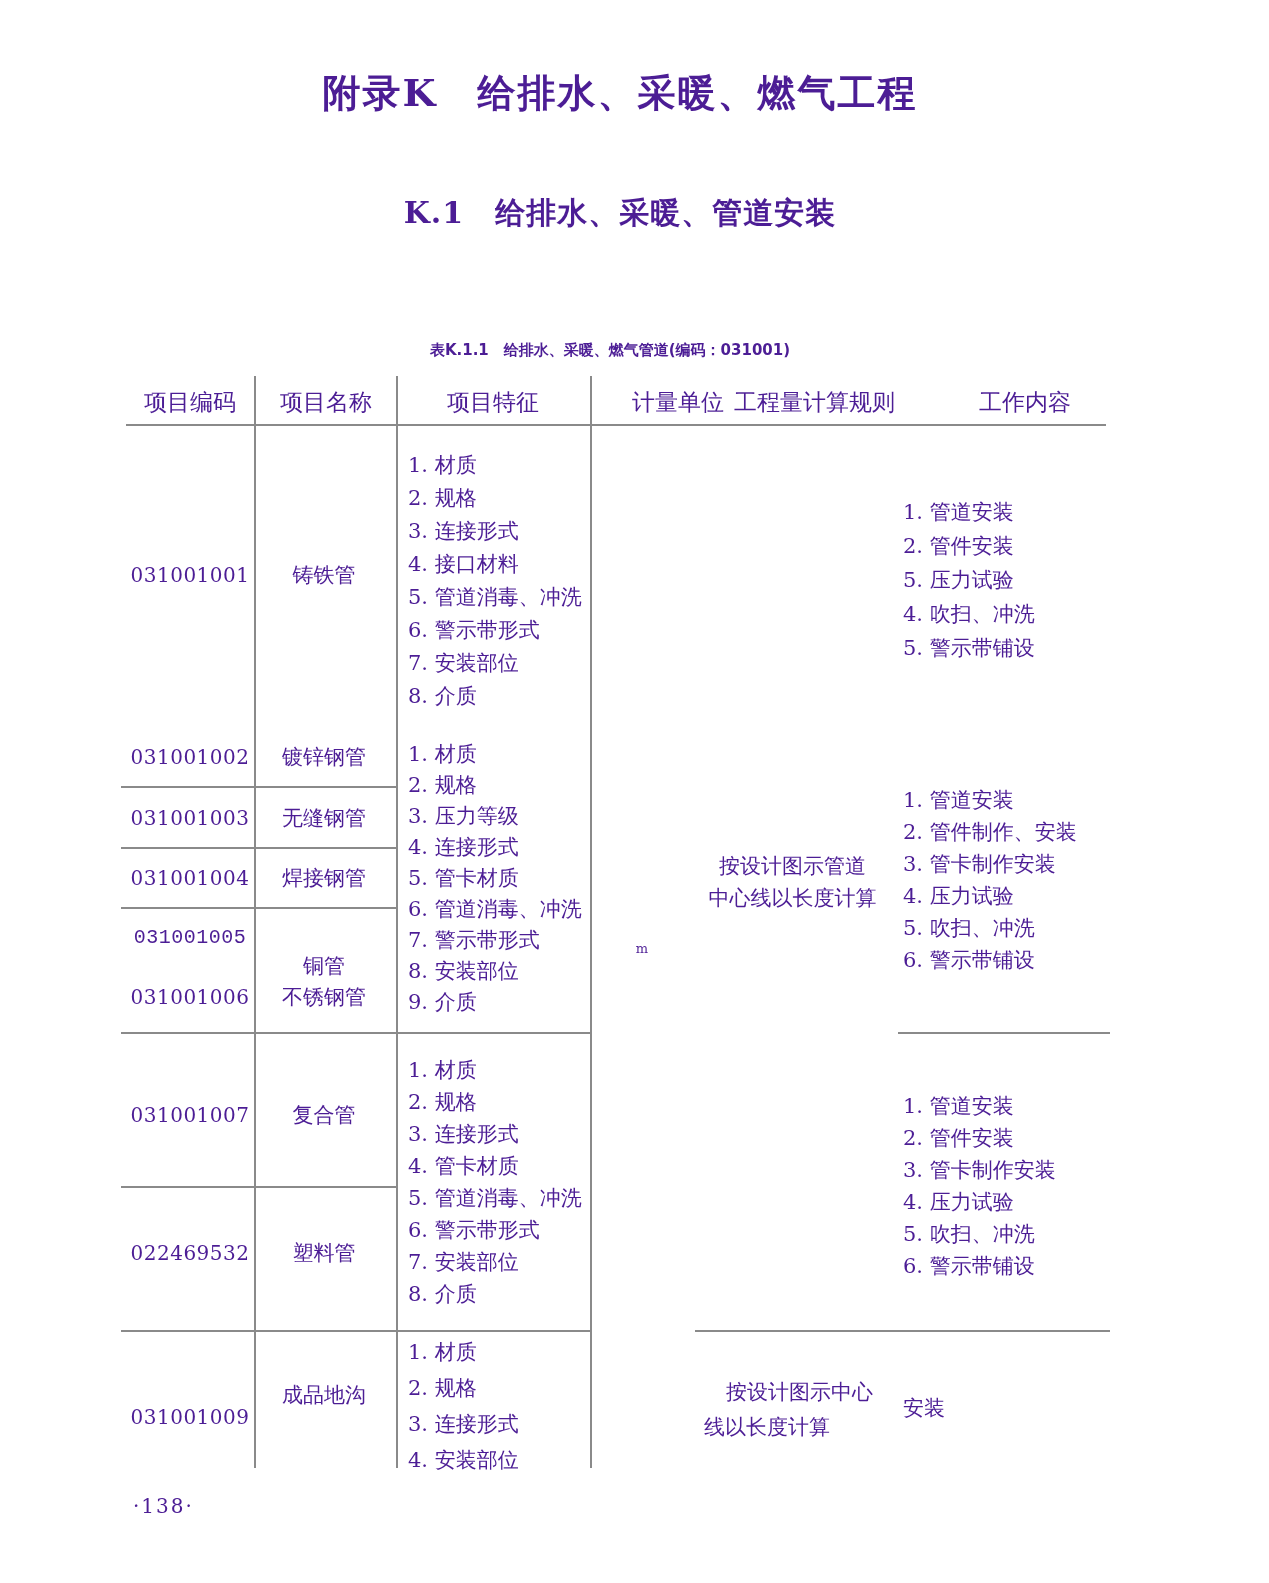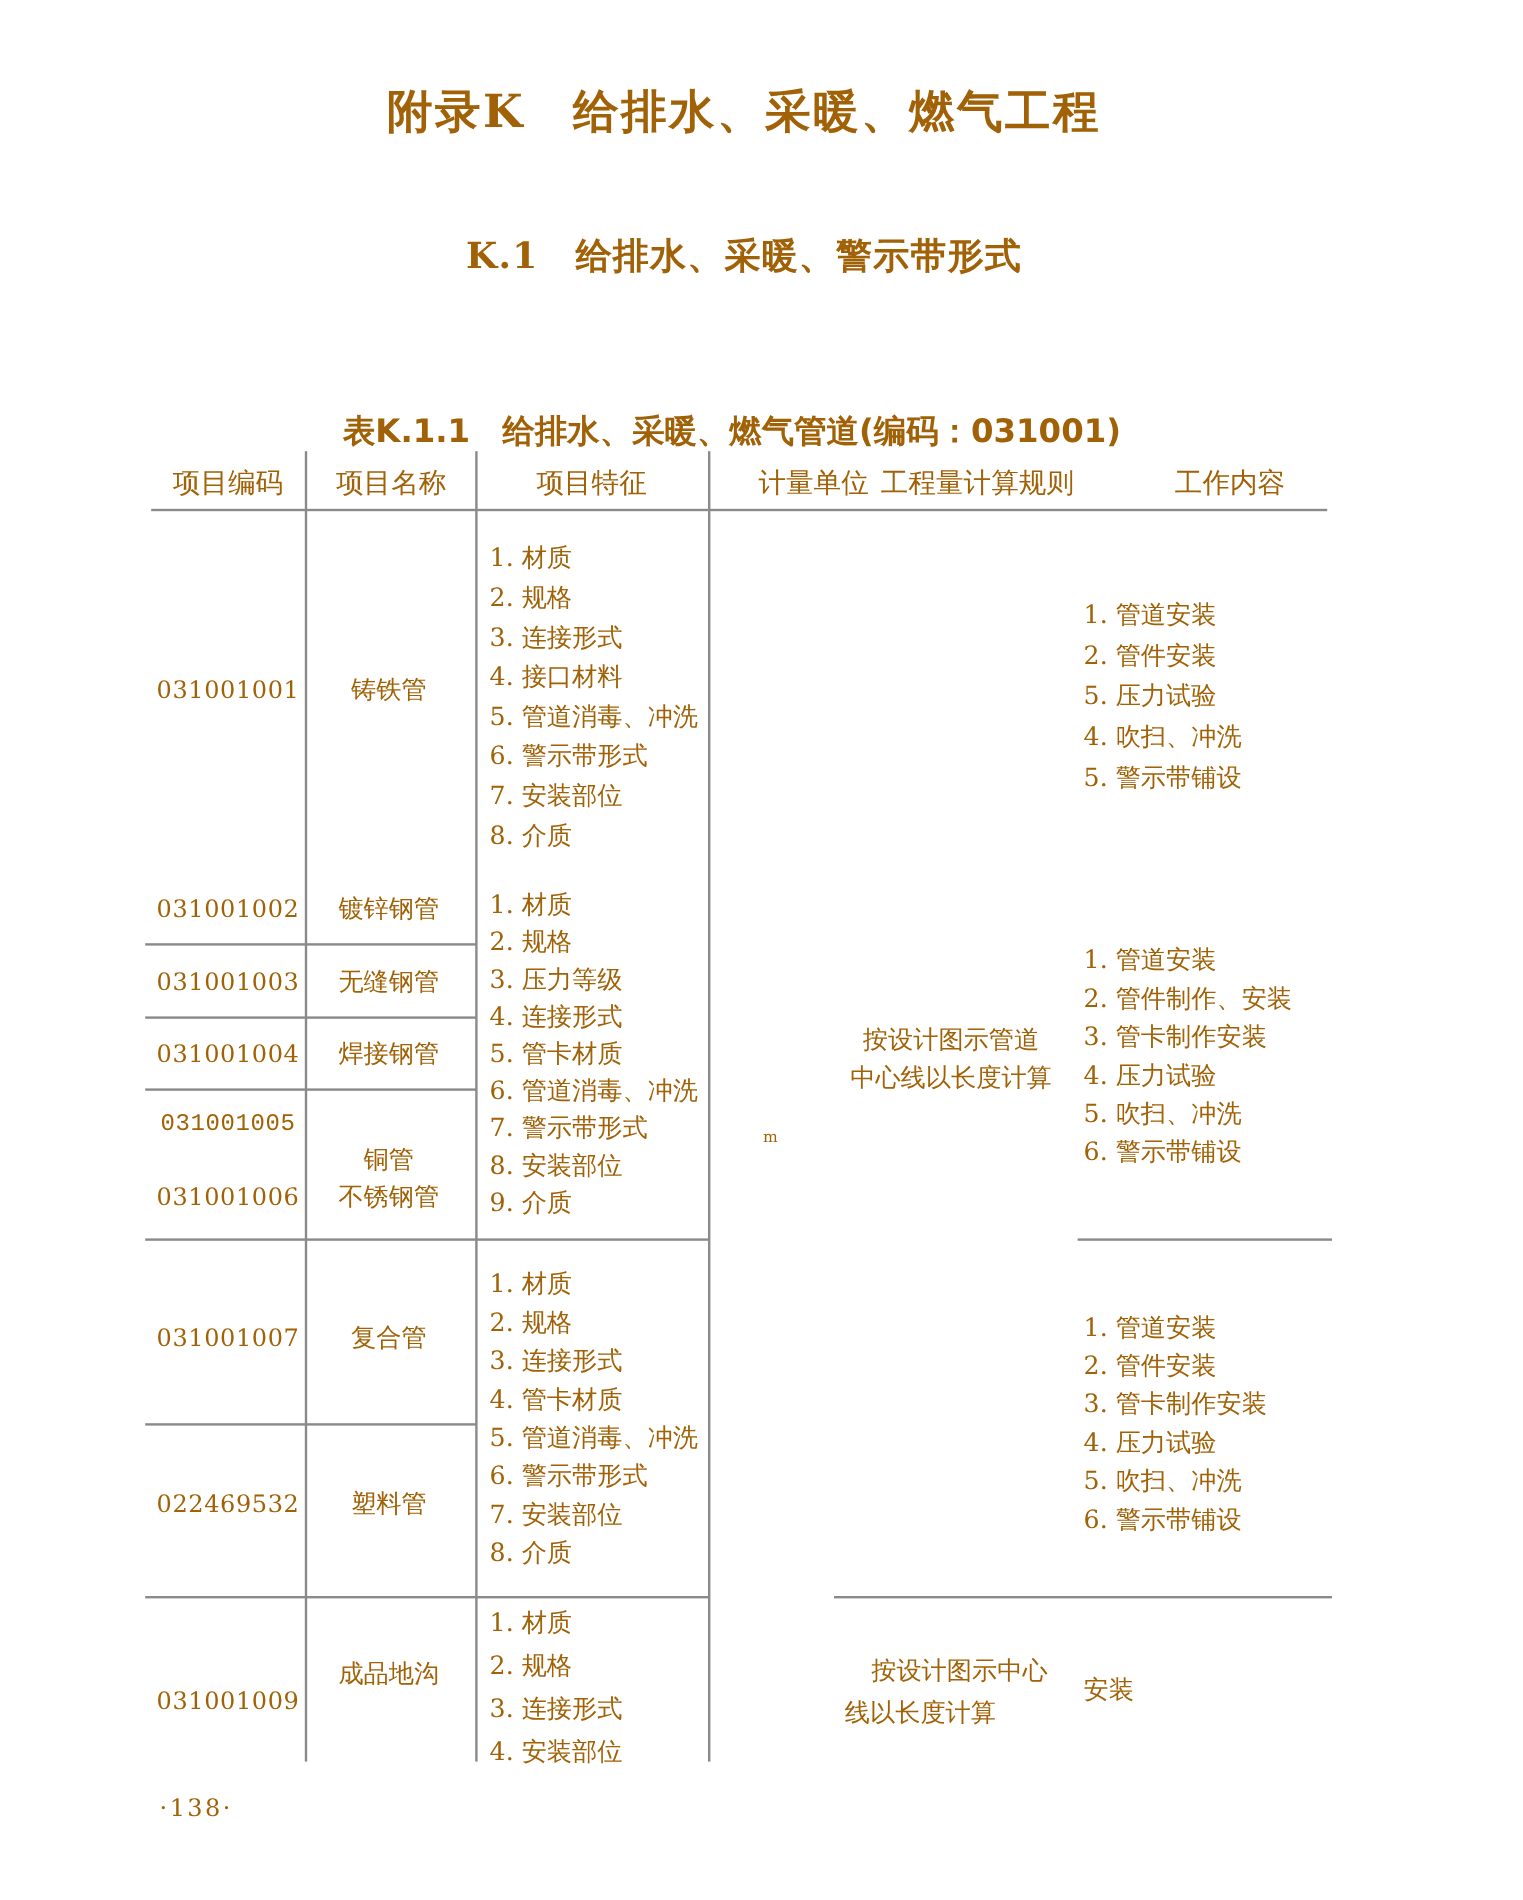--- a/index.html
+++ b/index.html
@@ -1,25 +1,25 @@
 <!DOCTYPE html>
 <html><head>
 <meta charset="utf-8">
 <style>
   html,body{margin:0;padding:0;background:#ffffff;}
   .page{position:relative;width:1269px;height:1583px;background:#ffffff;overflow:hidden;
-        font-family:"DejaVu Serif","Liberation Serif",serif;color:#a16207;}
+        font-family:"DejaVu Serif","Liberation Serif",serif;color:#4c1d95;}
   .abs{position:absolute;}
   .ctr{text-align:center;}
   .doc-title{top:68px;left:0;width:1240px;font-size:38px;font-weight:bold;letter-spacing:2px;white-space:nowrap;}
   .sec-title{top:193px;left:0;width:1240px;font-size:30px;font-weight:bold;letter-spacing:1px;white-space:nowrap;}
   .clause{top:268px;left:120px;width:988px;font-size:21px;line-height:33px;}
   .clause .l1{text-align:justify;text-align-last:justify;}
   .clause .lbl{font-family:"DejaVu Sans","Liberation Sans",sans-serif;font-weight:bold;font-size:20px;}
-  .tcaption{top:341px;left:0;width:1220px;font-size:27px;font-weight:bold;
+  .tcaption{top:341px;left:0;width:1220px;font-size:15px;font-weight:bold;
             font-family:"DejaVu Sans","Liberation Sans",sans-serif;white-space:nowrap;}
   .hl{position:absolute;height:2px;background:#8a8a8a;}
   .vl{position:absolute;width:2px;background:#8a8a8a;}
   .hcell{position:absolute;top:387px;font-size:23px;text-align:center;white-space:nowrap;}
   .cell{position:absolute;font-size:21px;line-height:26px;text-align:center;white-space:nowrap;}
   .codecell{font-size:20px;letter-spacing:0.5px;}
   .vlist{position:absolute;font-size:21px;}
   .vlist>div{display:flex;align-items:center;white-space:nowrap;}
   .lh31>div{height:31px;} .lh32>div{height:32px;} .lh33>div{height:33px;}
   .lh34>div{height:34px;} .lh35>div{height:35px;} .lh36>div{height:36px;}
@@ -30,21 +30,21 @@
   .rule-left>div{justify-content:flex-start;}
   .unitcell{position:absolute;left:628px;top:941px;width:28px;font-size:13px;text-align:center;}
   .pageno{top:1494px;left:133px;font-size:20px;letter-spacing:2px;}
 </style>
 </head>
 <body>
 
 <div class="page">
 
   <div class="abs ctr doc-title">附录K　给排水、采暖、燃气工程</div>
-  <div class="abs ctr sec-title">K.1　给排水、采暖、警示带形式</div>
+  <div class="abs ctr sec-title">K.1　给排水、采暖、管道安装</div>
 
 
   <div class="abs ctr tcaption">表K.1.1　给排水、采暖、燃气管道(编码：031001)</div>
 
   <div class="vl" style="left:254px;top:376px;height:1092px;"></div>
   <div class="vl" style="left:396px;top:376px;height:1092px;"></div>
   <div class="vl" style="left:590px;top:376px;height:1092px;"></div>
   <div class="hl" style="left:126px;top:424px;width:980px;"></div>
   <div class="hl" style="left:121px;top:786px;width:276px;"></div>
   <div class="hl" style="left:121px;top:847px;width:276px;"></div>

